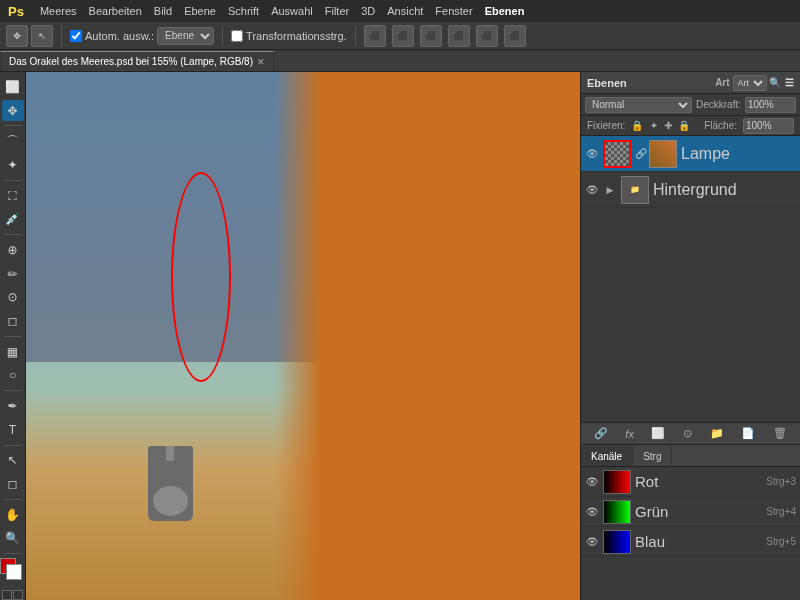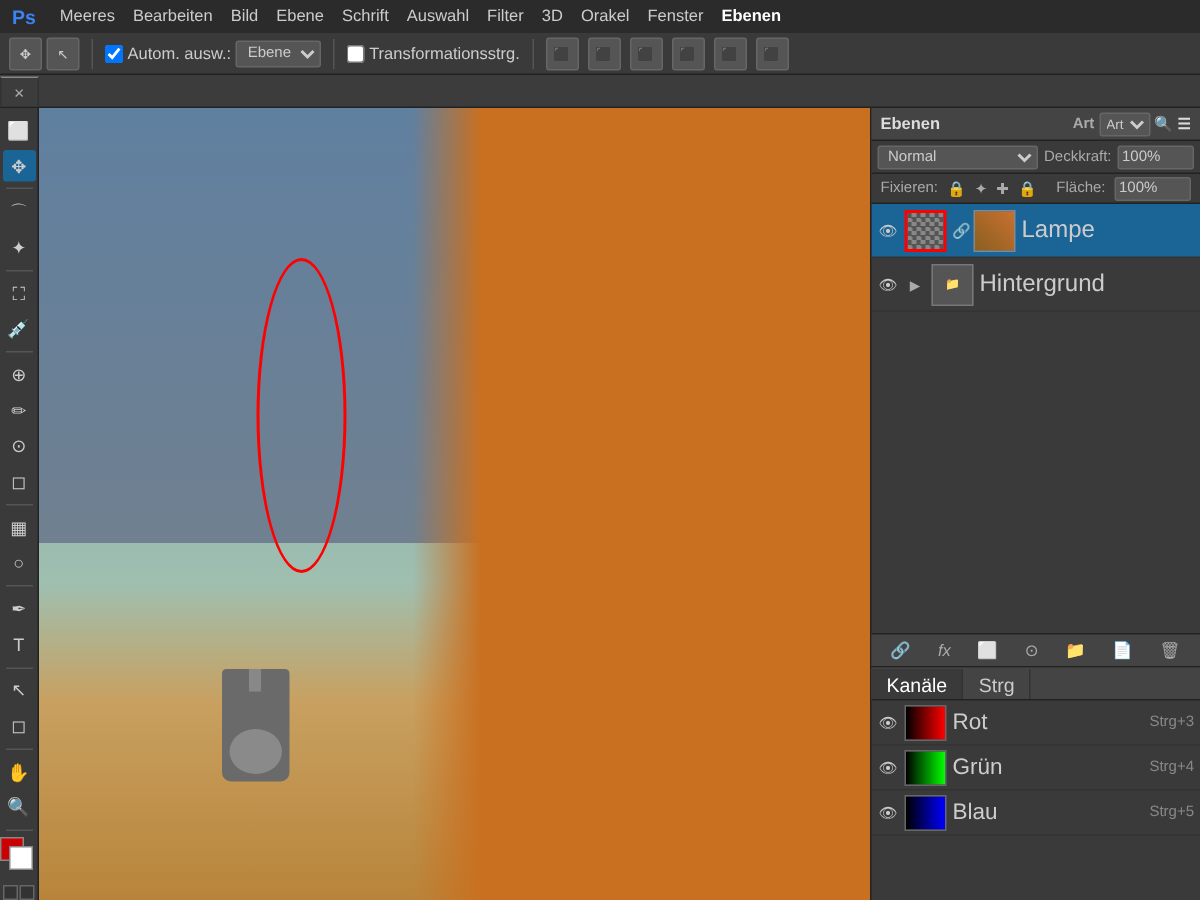--- a/index.html
+++ b/index.html
@@ -10,21 +10,21 @@
       height: 22px;
       background: #2b2b2b;
       display: flex;
       align-items: center;
       padding: 0 8px;
       gap: 12px;
       font-size: 11px;
       color: #ccc;
     }
     #menu-bar span { cursor: pointer; }
-    .ps-logo { font-weight: bold; color: #3b82f6; font-size: 13px; margin-right: 4px; }
+    .ps-logo { font-weight: bold; color: #fde047; font-size: 13px; margin-right: 4px; }
 
     
     #toolbar-bar {
       height: 28px;
       background: #3a3a3a;
       border-bottom: 1px solid #222;
       display: flex;
       align-items: center;
       padding: 0 6px;
       gap: 6px;
@@ -194,21 +194,21 @@
     }
     #channels-tabs {
       height: 22px;
       background: #444;
       display: flex; align-items: flex-end;
       border-bottom: 1px solid #222;
     }
     .ch-tab {
       padding: 0 10px; height: 20px;
       display: flex; align-items: center;
-      font-size: 13px; color: #ccc; cursor: pointer;
+      font-size: 10px; color: #ccc; cursor: pointer;
       border-right: 1px solid #333;
     }
     .ch-tab.active { background: #3a3a3a; color: #fff; }
     #channels-list { flex: 1; overflow-y: auto; }
     .channel-row {
       height: 30px; display: flex; align-items: center; padding: 0 4px; gap: 4px;
       border-bottom: 1px solid #333; cursor: pointer;
     }
     .channel-name { flex: 1; font-size: 15px; color: #ccc; }
     .channel-shortcut { font-size: 10px; color: #888; }
@@ -236,21 +236,21 @@
 <div id="menu-bar">
   <span class="ps-logo">Ps</span>
   <span>Meeres</span>
   <span>Bearbeiten</span>
   <span>Bild</span>
   <span>Ebene</span>
   <span>Schrift</span>
   <span>Auswahl</span>
   <span>Filter</span>
   <span>3D</span>
-  <span>Orakel</span>
+  <span>Ansicht</span>
   <span>Fenster</span>
   <span style="font-weight:bold;color:#fff;">Ebenen</span>
 </div>
 
 <div id="toolbar-bar">
   <div class="toolbar-item">
     <div class="toolbar-icon">✥</div>
     <div class="toolbar-icon">↖</div>
   </div>
   <div class="toolbar-separator"></div>
@@ -270,20 +270,21 @@
   <div class="toolbar-icon">⬛</div>
   <div class="toolbar-icon">⬛</div>
   <div class="toolbar-icon">⬛</div>
   <div class="toolbar-icon">⬛</div>
   <div class="toolbar-icon">⬛</div>
   <div class="toolbar-icon">⬛</div>
 </div>
 
 <div id="tabs-bar">
   <div class="tab active">
+    <span>Das Orakel des Meeres.psd bei 155% (Lampe, RGB/8)</span>
     <span class="tab-close">✕</span>
   </div>
 </div>
 
 <div id="main-area">
 
   <div id="left-tools">
     <button class="tool-btn" title="Auswahlrechteck">⬜</button>
     <button class="tool-btn active" title="Verschieben">✥</button>
     <div class="tool-separator"></div>

